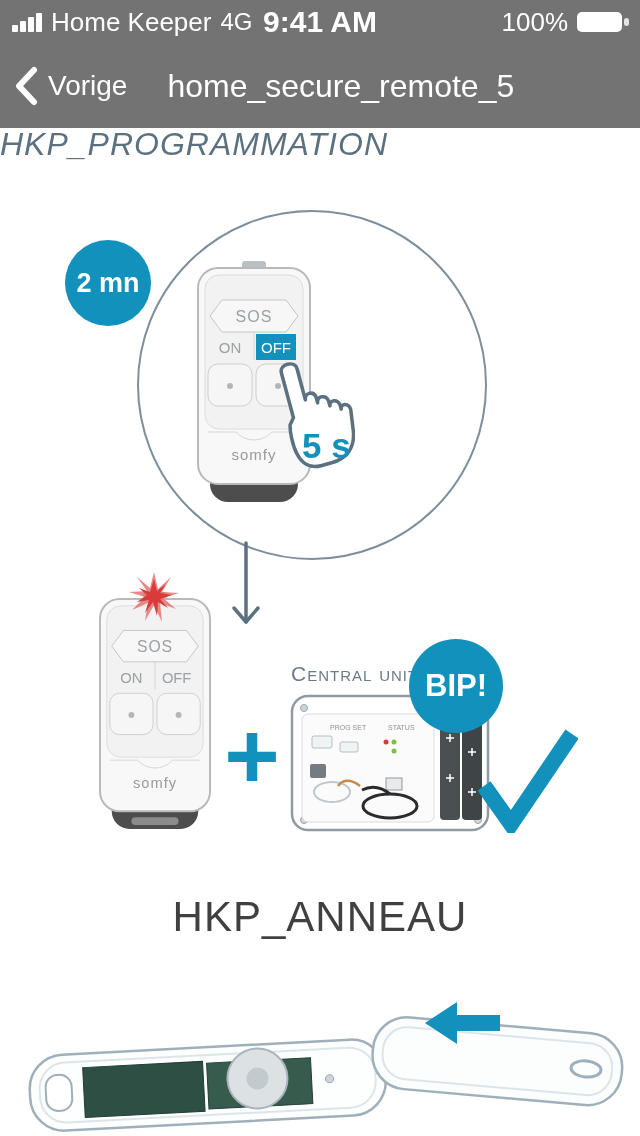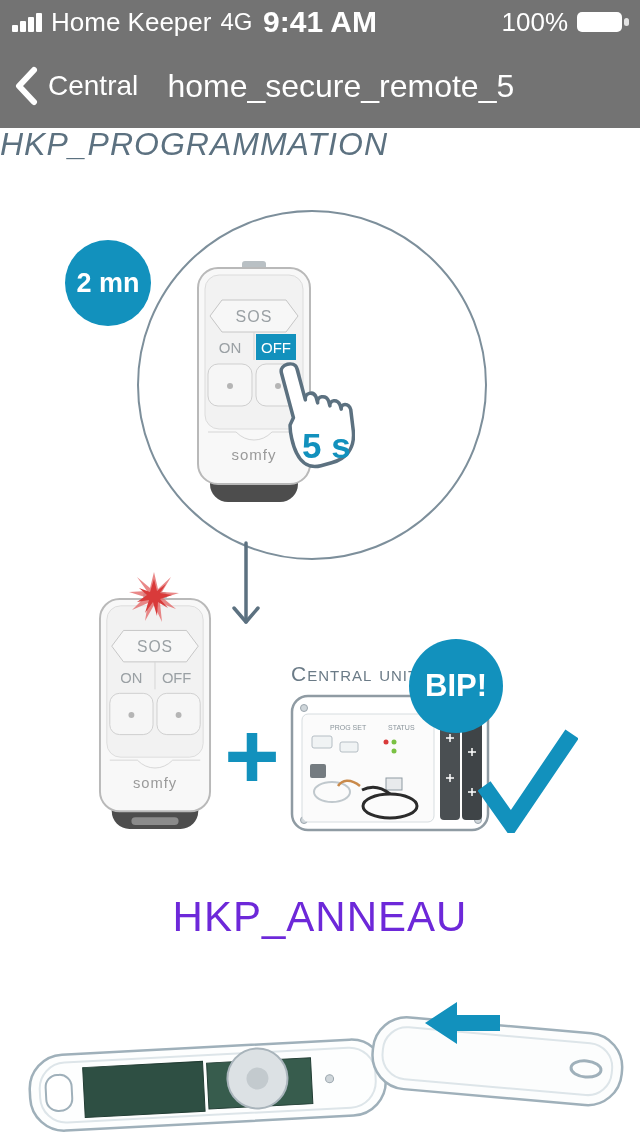--- a/index.html
+++ b/index.html
@@ -16,21 +16,21 @@
   .network{font-size:24px;}
   .status-time{position:absolute;left:50%;transform:translateX(-50%);font-size:30px;font-weight:bold;}
   .status-right{position:absolute;right:10px;top:0;height:44px;display:flex;align-items:center;gap:8px;}
   .battery-percent{font-size:26px;}
   .nav-bar{position:relative;height:84px;}
   .back-group{position:absolute;left:14px;top:50%;transform:translateY(-50%);display:flex;align-items:center;gap:10px;cursor:pointer;}
   .back-label{color:#fff;font-size:28px;}
   .nav-title{position:absolute;left:50%;top:50%;transform:translate(-44%,-50%);color:#fff;font-size:32px;font-weight:normal;white-space:nowrap;}
   
   .h1{position:absolute;top:126px;left:0;width:640px;text-align:left;font-size:32px;color:#5C7180;letter-spacing:1px;font-style:italic;}
-  .h2{position:absolute;top:893px;left:0;width:640px;text-align:center;font-size:42px;color:#6d28d9;letter-spacing:1px;}
+  .h2{position:absolute;top:893px;left:0;width:640px;text-align:center;font-size:42px;color:#404040;letter-spacing:1px;}
   .big-circle{position:absolute;left:137px;top:210px;width:346px;height:346px;border:2px solid #7D8F9B;border-radius:50%;}
   .blue-badge{position:absolute;border-radius:50%;background:#1291BD;color:#fff;display:flex;align-items:center;justify-content:center;font-weight:bold;z-index:5;}
   .badge-2mn{left:65px;top:240px;width:86px;height:86px;font-size:27px;}
   .badge-bip{left:409px;top:639px;width:94px;height:94px;font-size:31px;z-index:6;}
   .remote1{position:absolute;left:196px;top:260px;}
   .hand{position:absolute;left:250px;top:350px;z-index:4;}
   .press-label{position:absolute;left:302px;top:426px;font-size:35px;font-weight:bold;color:#1291BD;z-index:5;}
   .down-arrow{position:absolute;left:230px;top:540px;}
   .remote2{position:absolute;left:98px;top:588px;}
   .red-flash{position:absolute;left:128px;top:571px;z-index:3;}
@@ -64,21 +64,21 @@
           <rect x="1" y="3" width="45" height="20" rx="5" fill="#fff"></rect>
           <rect x="48" y="9" width="5" height="8" rx="2.5" fill="#fff" opacity="0.8"></rect>
         </svg>
       </div>
     </div>
     <div class="nav-bar">
       <div class="back-group">
         <svg width="24" height="40" viewBox="0 0 24 40">
           <polyline points="20,4 5,20 20,36" fill="none" stroke="#fff" stroke-width="6" stroke-linecap="round" stroke-linejoin="round"></polyline>
         </svg>
-        <span class="back-label">Central</span>
+        <span class="back-label">Vorige</span>
       </div>
       <span class="nav-title">home_secure_remote_5</span>
     </div>
   </div>
 
   <div class="h1">HKP_PROGRAMMATION</div>
 
   <div class="big-circle"></div>
 
   <div class="blue-badge badge-2mn">2 mn</div>

